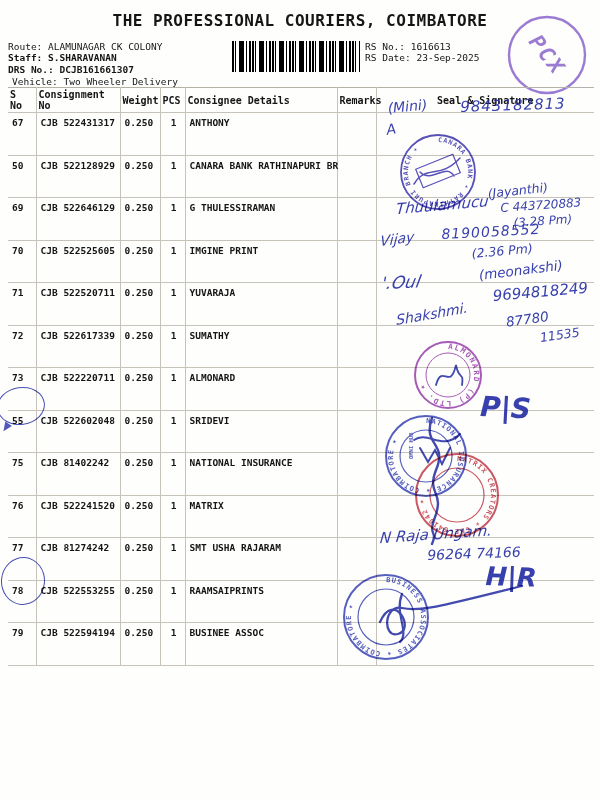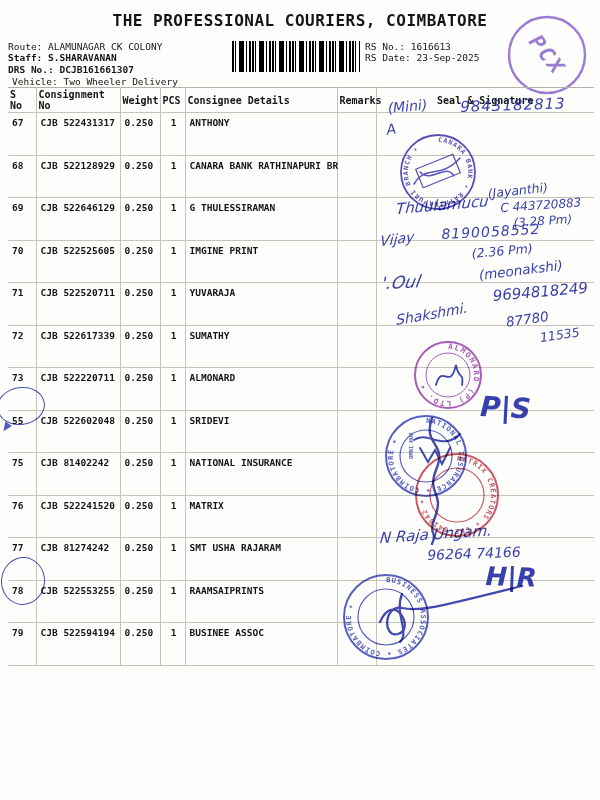--- a/index.html
+++ b/index.html
@@ -105,21 +105,21 @@
     <tr class="rowline">
       <td>67</td>
       <td>CJB 522431317</td>
       <td>0.250</td>
       <td class="c">1</td>
       <td>ANTHONY</td>
       <td></td>
       <td></td>
     </tr>
     <tr class="rowline">
-      <td>68</td>
+      <td>50</td>
       <td>CJB 522128929</td>
       <td>0.250</td>
       <td class="c">1</td>
       <td>CANARA BANK RATHINAPURI BR</td>
       <td></td>
       <td></td>
     </tr>
     <tr class="rowline">
       <td>69</td>
       <td>CJB 522646129</td>

